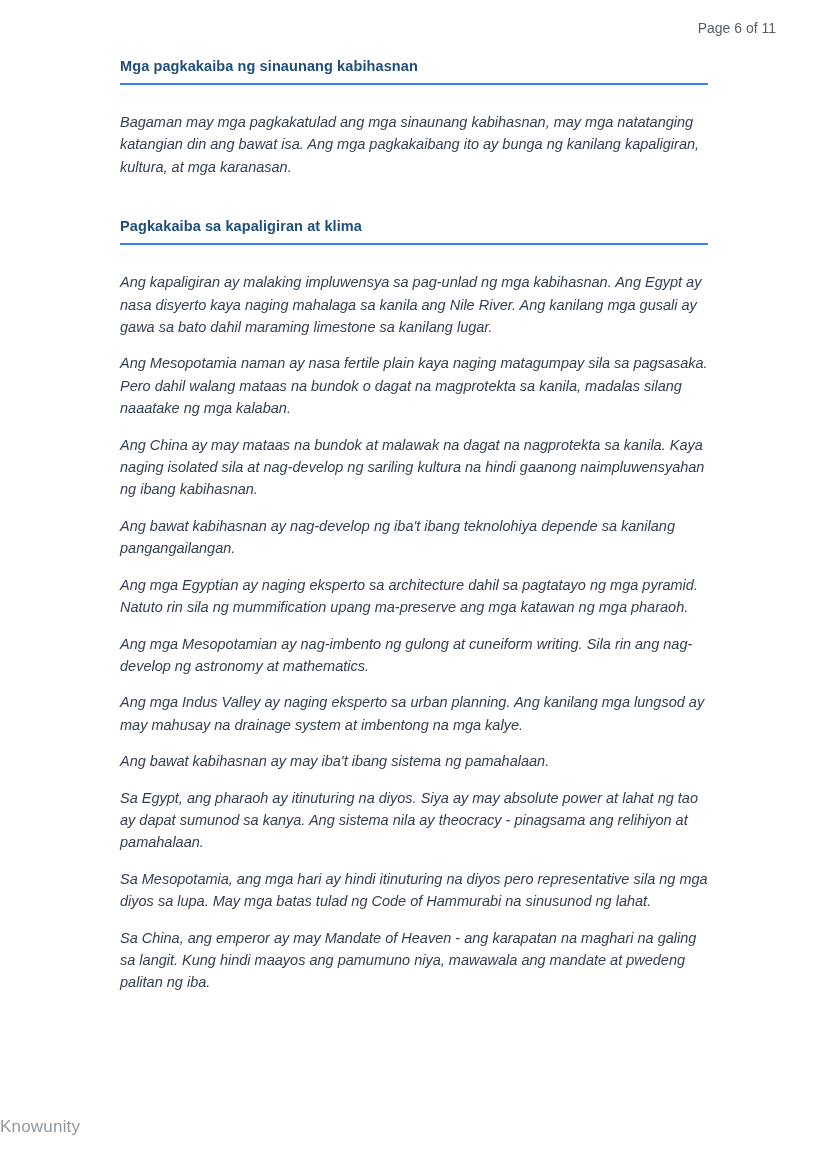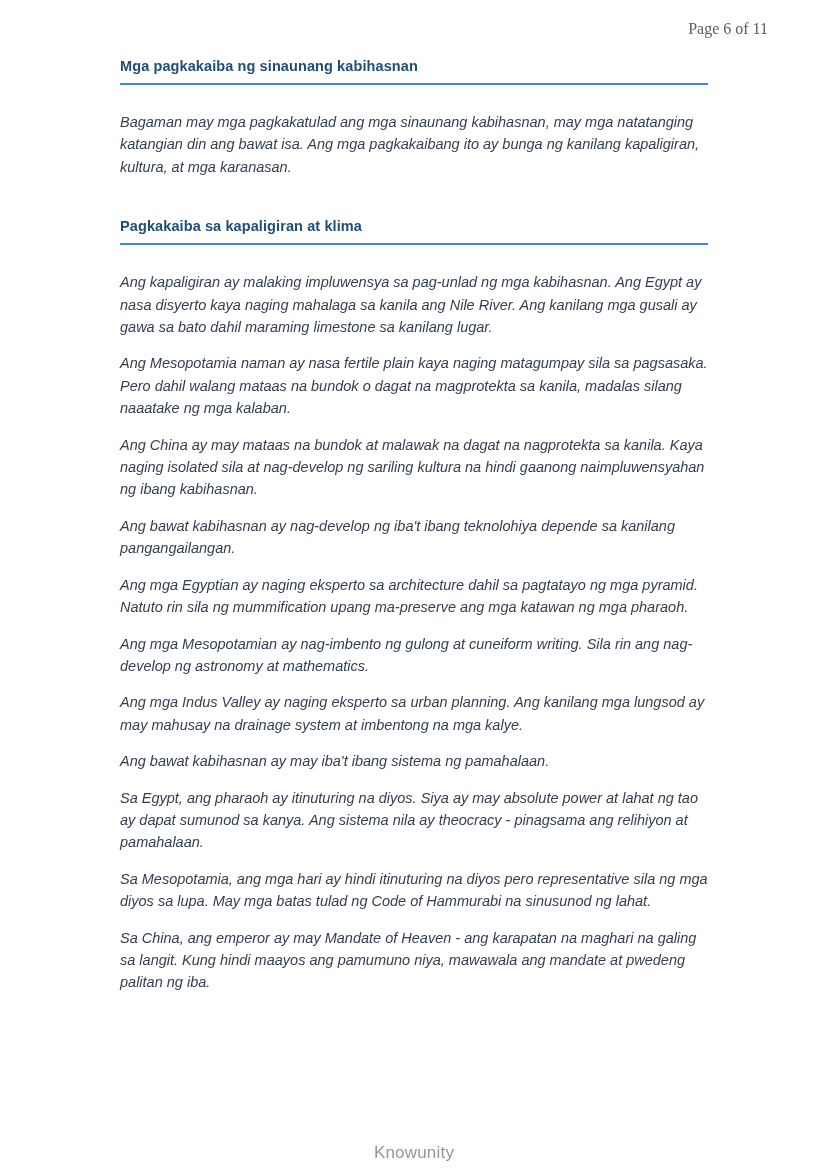--- a/index.html
+++ b/index.html
@@ -19,23 +19,23 @@
     position: relative;
     width: 828px;
     height: 1171px;
     background: #ffffff;
     overflow: hidden;
   }
 
   .page-number {
     position: absolute;
     top: 20px;
-    right: 60px;
-    font-family: Liberation Serif, serif;
-    font-size: 16px;
+    right: 52px;
+    font-family: Liberation Sans, sans-serif;
+    font-size: 14px;
     color: #555e66;
   }
 
   .content {
     position: absolute;
     left: 120px;
     top: 58px;
     width: 588px;
   }
 
@@ -57,23 +57,23 @@
     font-size: 14.5px;
     line-height: 22.4px;
     color: #333f50;
     margin: 0 0 14px 0;
     font-style: italic;
   }
 
   .footer {
     position: absolute;
     left: 0;
-    bottom: 8px;
+    bottom: 34px;
     width: 100%;
-    text-align: center;
+    text-align: left;
     font-size: 17px;
     font-weight: 500;
     color: #8f979f;
     letter-spacing: 0.2px;
   }
 </style>
 </head>
 <body>
 
 <div class="page">

